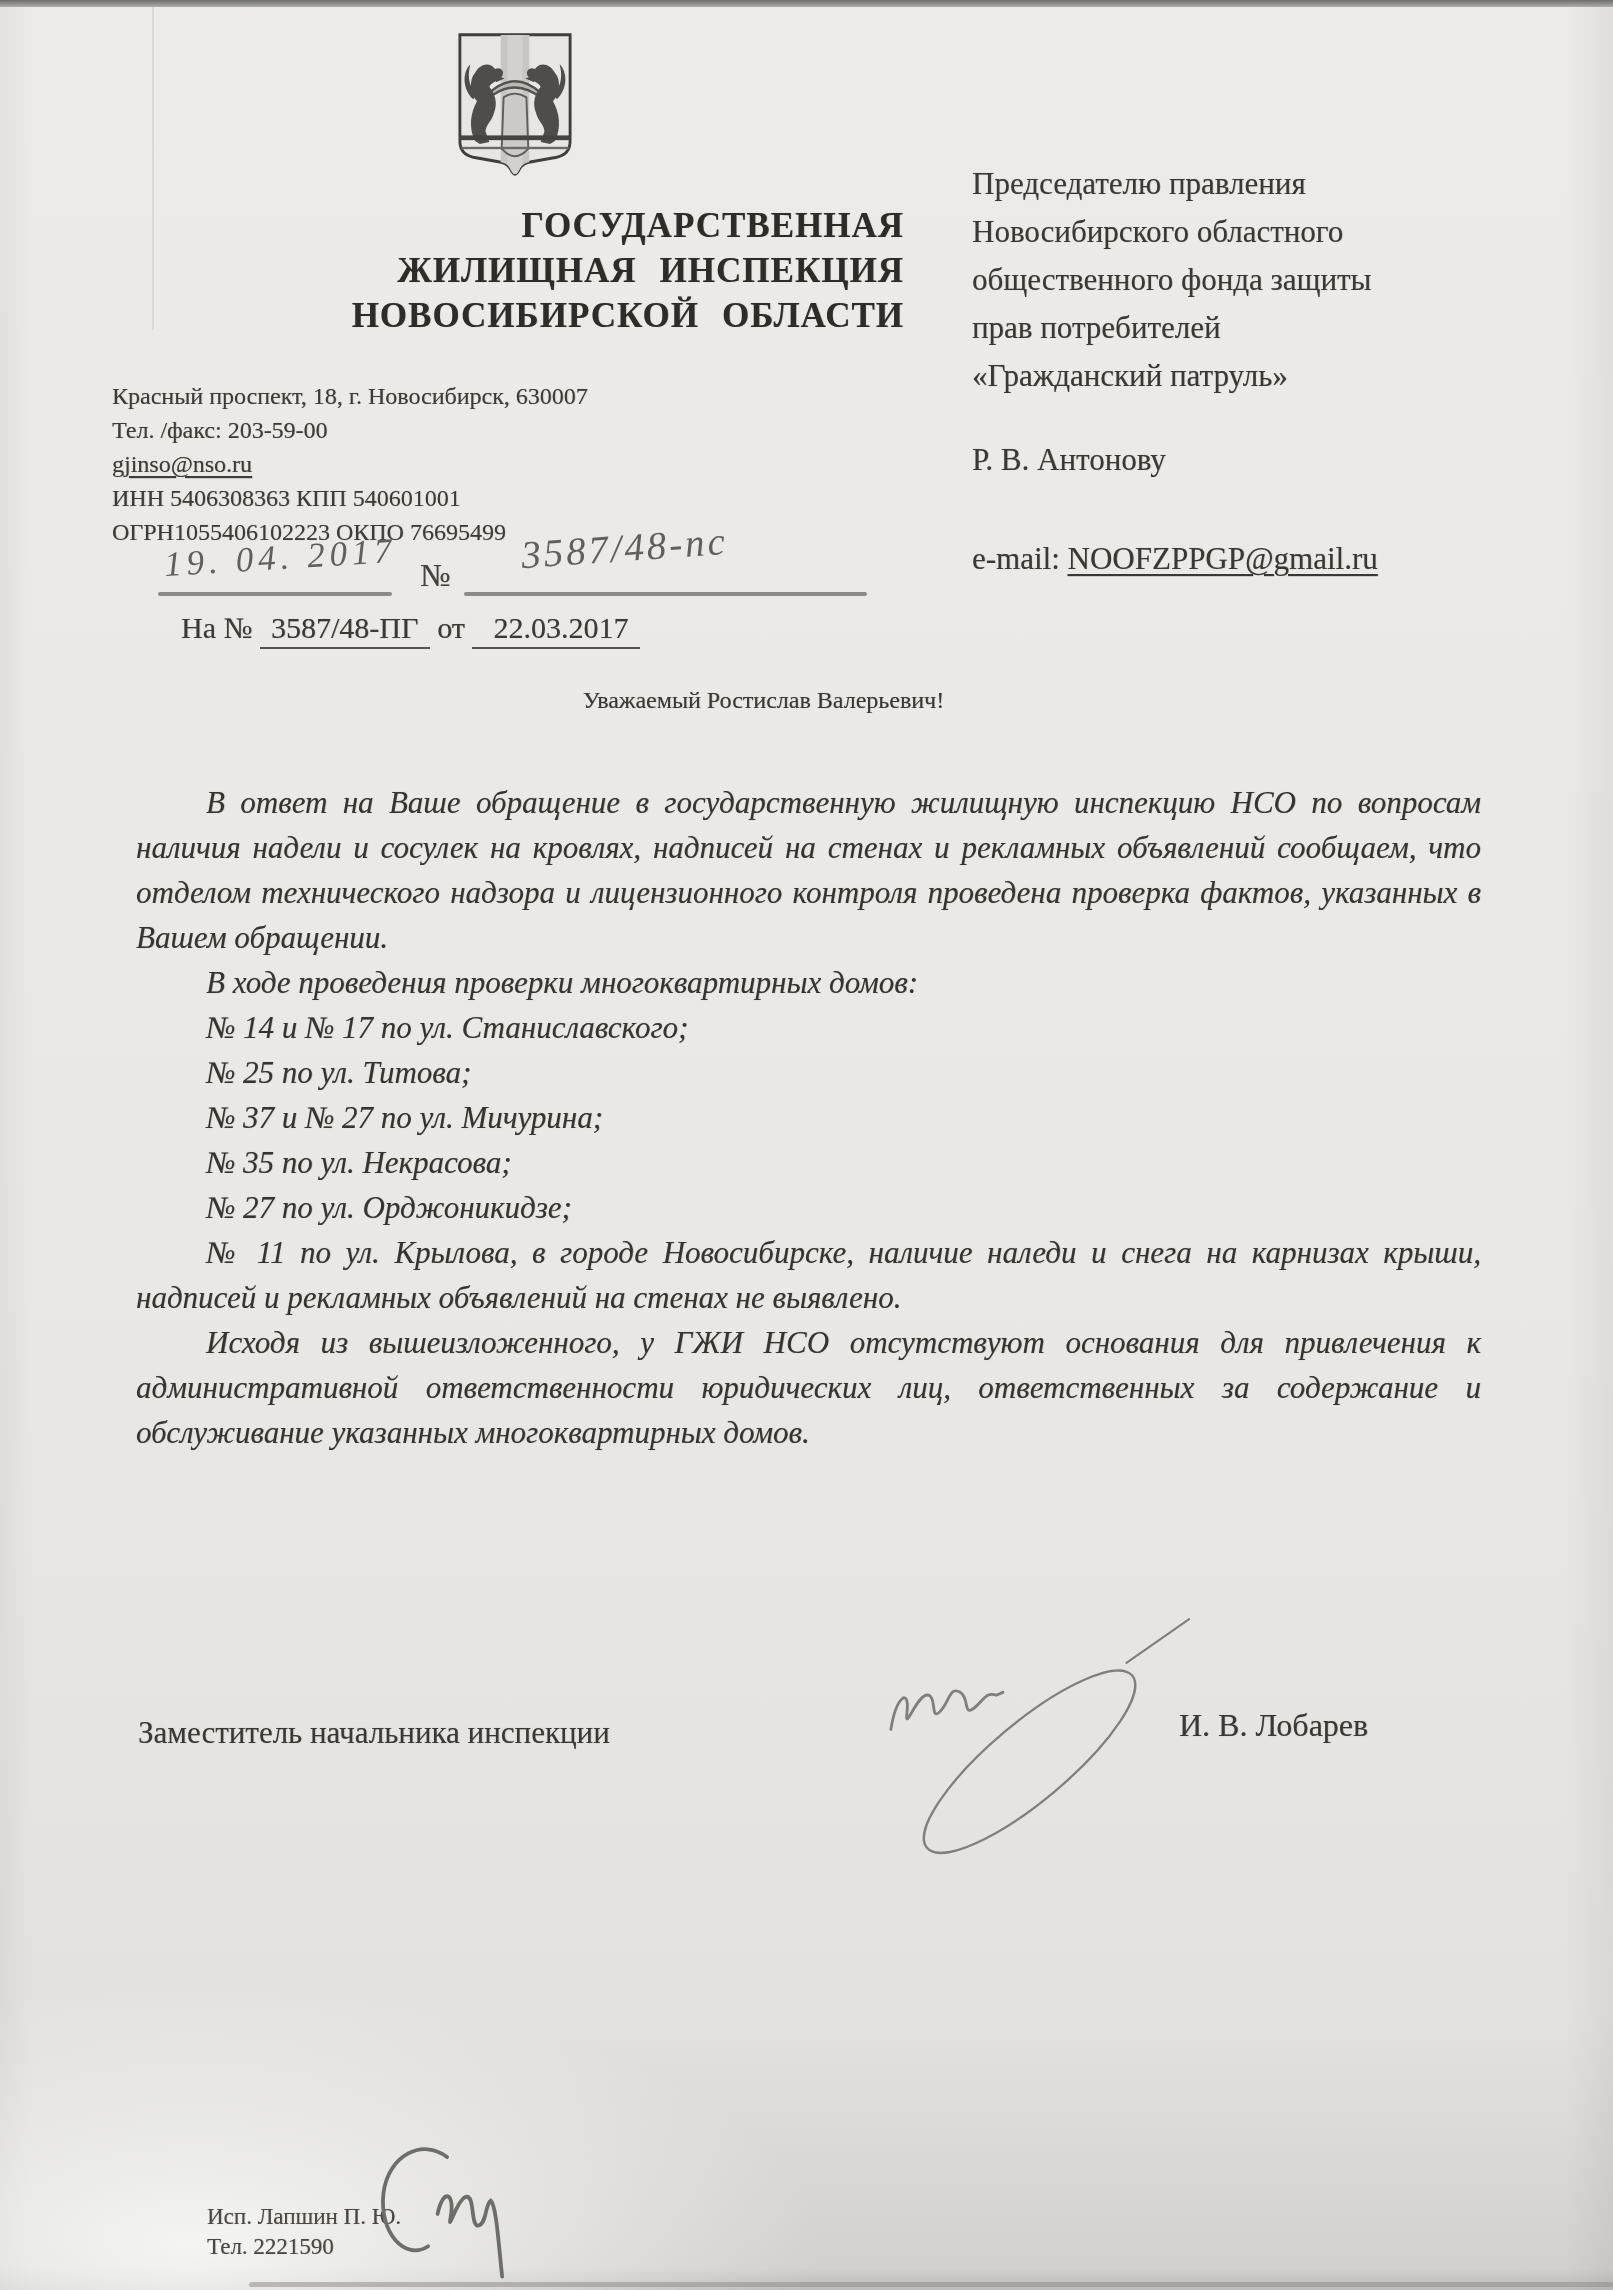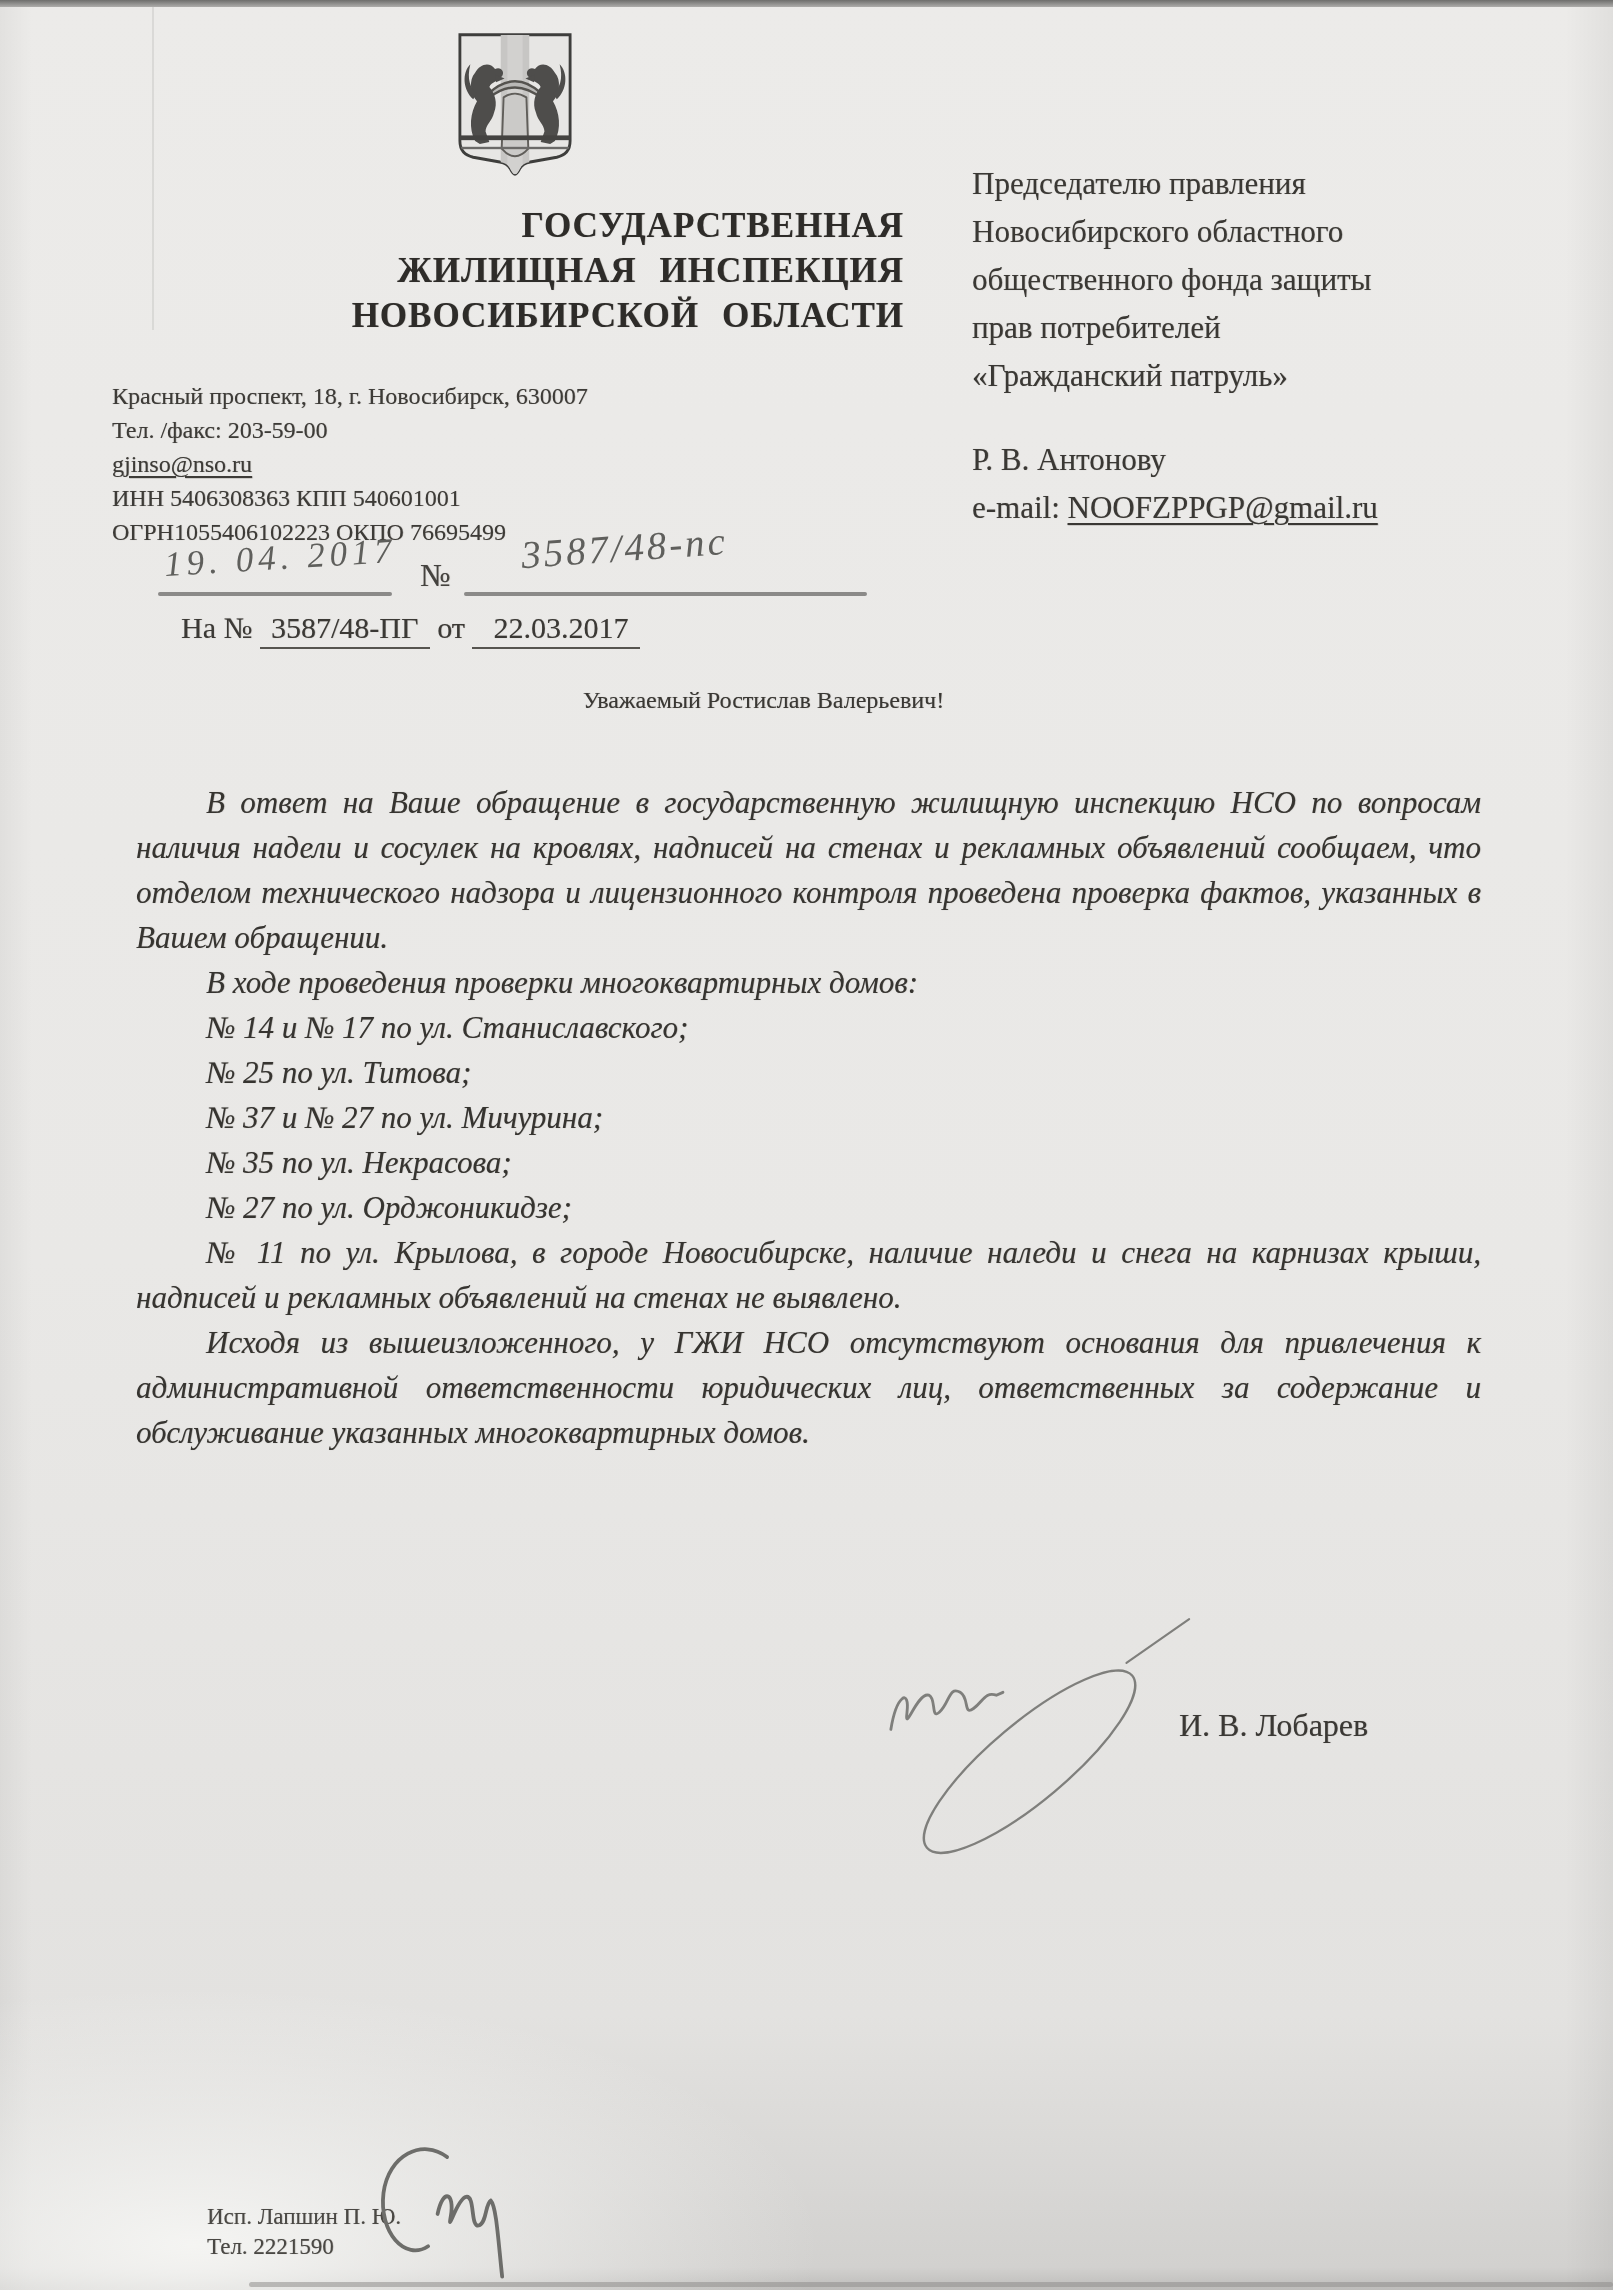--- a/index.html
+++ b/index.html
@@ -36,21 +36,21 @@
   .reg-line.l1{left:158px;top:592px;width:234px;}
   .reg-line.l2{left:464px;top:592px;width:403px;}
 
   .ref-row{position:absolute;left:181px;top:611px;font-size:30px;color:#3b3935;white-space:nowrap;}
   .ref-row .uline{border-bottom:2.9px solid #56544f;padding:0 11.4px 2.9px 11.4px;}
   .ref-row .uline.date{padding-left:21px;}
 
   
   .recipient{position:absolute;left:972px;top:160px;width:571px;font-size:31px;line-height:48px;color:#3a3834;}
   .recipient .r-name{margin-top:36px;}
-  .recipient .r-email{}
+  .recipient .r-email{margin-top:51px;}
   .recipient .email-link{text-decoration:underline;text-decoration-thickness:1.9px;text-underline-offset:4.8px;}
 
   .salutation{position:absolute;left:136px;top:687px;width:1255px;text-align:center;font-size:24px;color:#3a3834;}
 
   
   .body-text{position:absolute;left:136px;top:780px;width:1345px;font-size:31px;line-height:45px;color:#363430;}
   .body-text p{margin:0;text-indent:70px;font-style:italic;}
   .body-text p.just{text-align:justify;}
 
   
@@ -151,20 +151,21 @@
     <p>В ходе проведения проверки многоквартирных домов:</p>
     <p>№ 14 и № 17 по ул. Станиславского;</p>
     <p>№ 25 по ул. Титова;</p>
     <p>№ 37 и № 27 по ул. Мичурина;</p>
     <p>№ 35 по ул. Некрасова;</p>
     <p>№ 27 по ул. Орджоникидзе;</p>
     <p class="just">№ 11 по ул. Крылова, в городе Новосибирске, наличие наледи и снега на карнизах крыши, надписей и рекламных объявлений на стенах не выявлено.</p>
     <p class="just">Исходя из вышеизложенного, у ГЖИ НСО отсутствуют основания для привлечения к административной ответственности юридических лиц, ответственных за содержание и обслуживание указанных многоквартирных домов.</p>
   </div>
 
+  <span class="sig-pos">Заместитель начальника инспекции</span>
 
   <svg class="sig-svg" viewBox="0 0 322 300" aria-hidden="true">
     <g fill="none" stroke="#7f7f7c" stroke-width="3" stroke-linecap="round">
       <path d="M4,132 C10,96 24,88 21,114 C18,138 32,92 44,96 C52,99 46,122 55,114 C66,104 65,86 77,93 C87,99 80,118 91,110 C101,103 103,92 115,96 L122,93"></path>
       <path d="M252,62 L318,16" stroke-width="2.2"></path>
       <ellipse cx="150" cy="166" rx="141" ry="41" transform="rotate(-40 150 166)" stroke-width="2.4"></ellipse>
     </g>
   </svg>
 
   <span class="sig-name">И. В. Лобарев</span>

